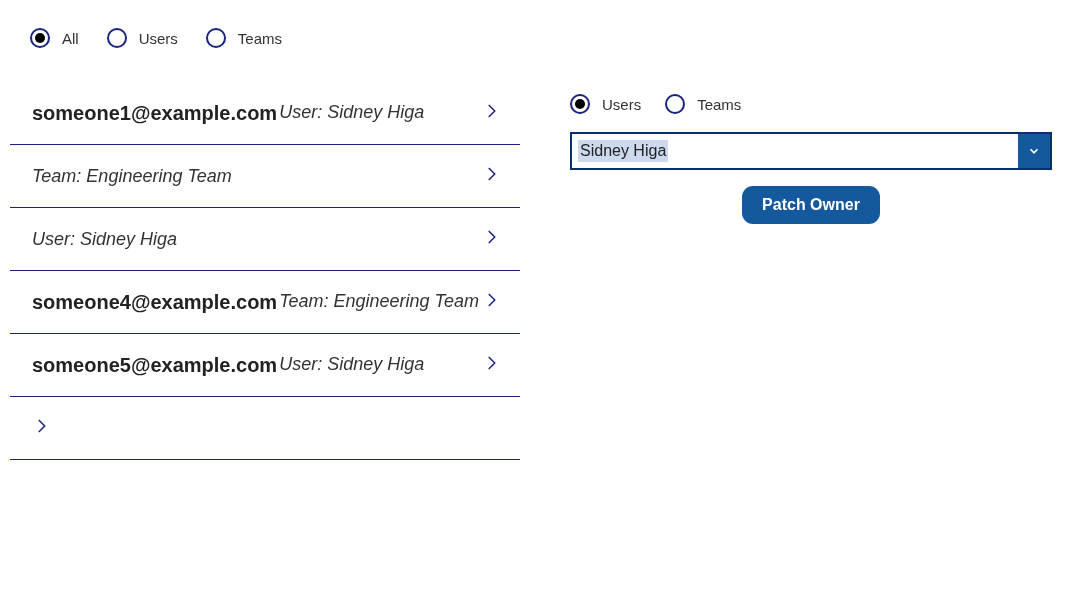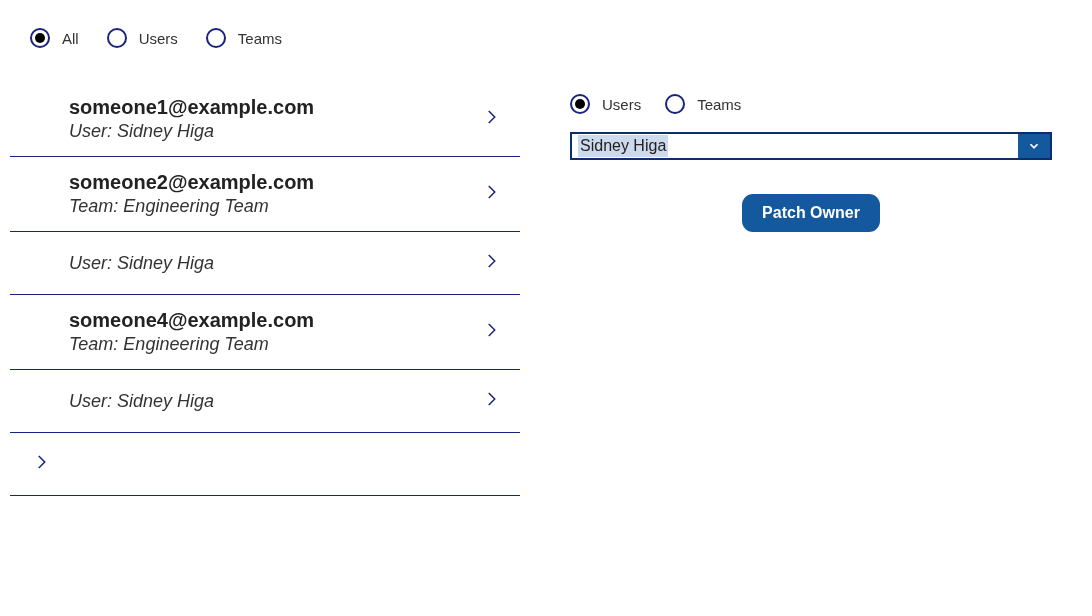--- a/index.html
+++ b/index.html
@@ -59,21 +59,21 @@
     .left-panel::-webkit-scrollbar-thumb { background: #c1c1c1; border-radius: 2px; }
     .list-item {
       border-bottom: 1px solid #1a237e;
       padding: 14px 10px 14px 22px;
       display: flex;
       justify-content: space-between;
       align-items: center;
       cursor: pointer;
     }
     .list-item:first-child { padding-top: 20px; }
-    .item-text { display: flex; flex-direction: column; gap: 2px; margin-left: 37px; }
+    .item-text { display: flex; flex-direction: row; gap: 2px; }
     .item-email {
       font-size: 20px;
       font-weight: 600;
       color: #222;
     }
     .item-owner {
       font-size: 18px;
       color: #333;
       font-style: italic;
     }
@@ -87,22 +87,22 @@
     }
     .right-radios {
       display: flex;
       gap: 24px;
       margin-bottom: 18px;
     }
     .dropdown {
       display: flex;
       align-items: stretch;
       border: 2px solid #0b2e6f;
-      height: 28px;
-      margin-bottom: 34px;
+      height: 38px;
+      margin-bottom: 16px;
     }
     .dropdown-text {
       flex: 1;
       display: flex;
       align-items: center;
       padding-left: 6px;
       font-size: 16px;
       color: #222;
     }
     .dropdown-text span {
@@ -155,21 +155,20 @@
         <div class="item-text">
           <div class="item-email">someone1@example.com</div>
           <div class="item-owner">User: Sidney Higa</div>
         </div>
         <div class="chevron"><svg width="18" height="30" viewBox="0 0 24 24" fill="none" stroke="#1a237e" stroke-width="2">
             <polyline points="9 4 17 12 9 20"></polyline>
           </svg></div>
       </div>
       <div class="list-item">
         <div class="item-text">
-          <div class="item-email">someone2@example.com</div>
           <div class="item-owner">Team: Engineering Team</div>
         </div>
         <div class="chevron"><svg width="18" height="30" viewBox="0 0 24 24" fill="none" stroke="#1a237e" stroke-width="2">
             <polyline points="9 4 17 12 9 20"></polyline>
           </svg></div>
       </div>
       <div class="list-item">
         <div class="item-text">
           <div class="item-owner">User: Sidney Higa</div>
         </div>
@@ -181,20 +180,21 @@
         <div class="item-text">
           <div class="item-email">someone4@example.com</div>
           <div class="item-owner">Team: Engineering Team</div>
         </div>
         <div class="chevron"><svg width="18" height="30" viewBox="0 0 24 24" fill="none" stroke="#1a237e" stroke-width="2">
             <polyline points="9 4 17 12 9 20"></polyline>
           </svg></div>
       </div>
       <div class="list-item">
         <div class="item-text">
+          <div class="item-email">someone5@example.com</div>
           <div class="item-owner">User: Sidney Higa</div>
         </div>
         <div class="chevron"><svg width="18" height="30" viewBox="0 0 24 24" fill="none" stroke="#1a237e" stroke-width="2">
             <polyline points="9 4 17 12 9 20"></polyline>
           </svg></div>
       </div>
       <div class="list-item">
         <div class="chevron"><svg width="18" height="30" viewBox="0 0 24 24" fill="none" stroke="#1a237e" stroke-width="2">
             <polyline points="9 4 17 12 9 20"></polyline>
           </svg></div>

